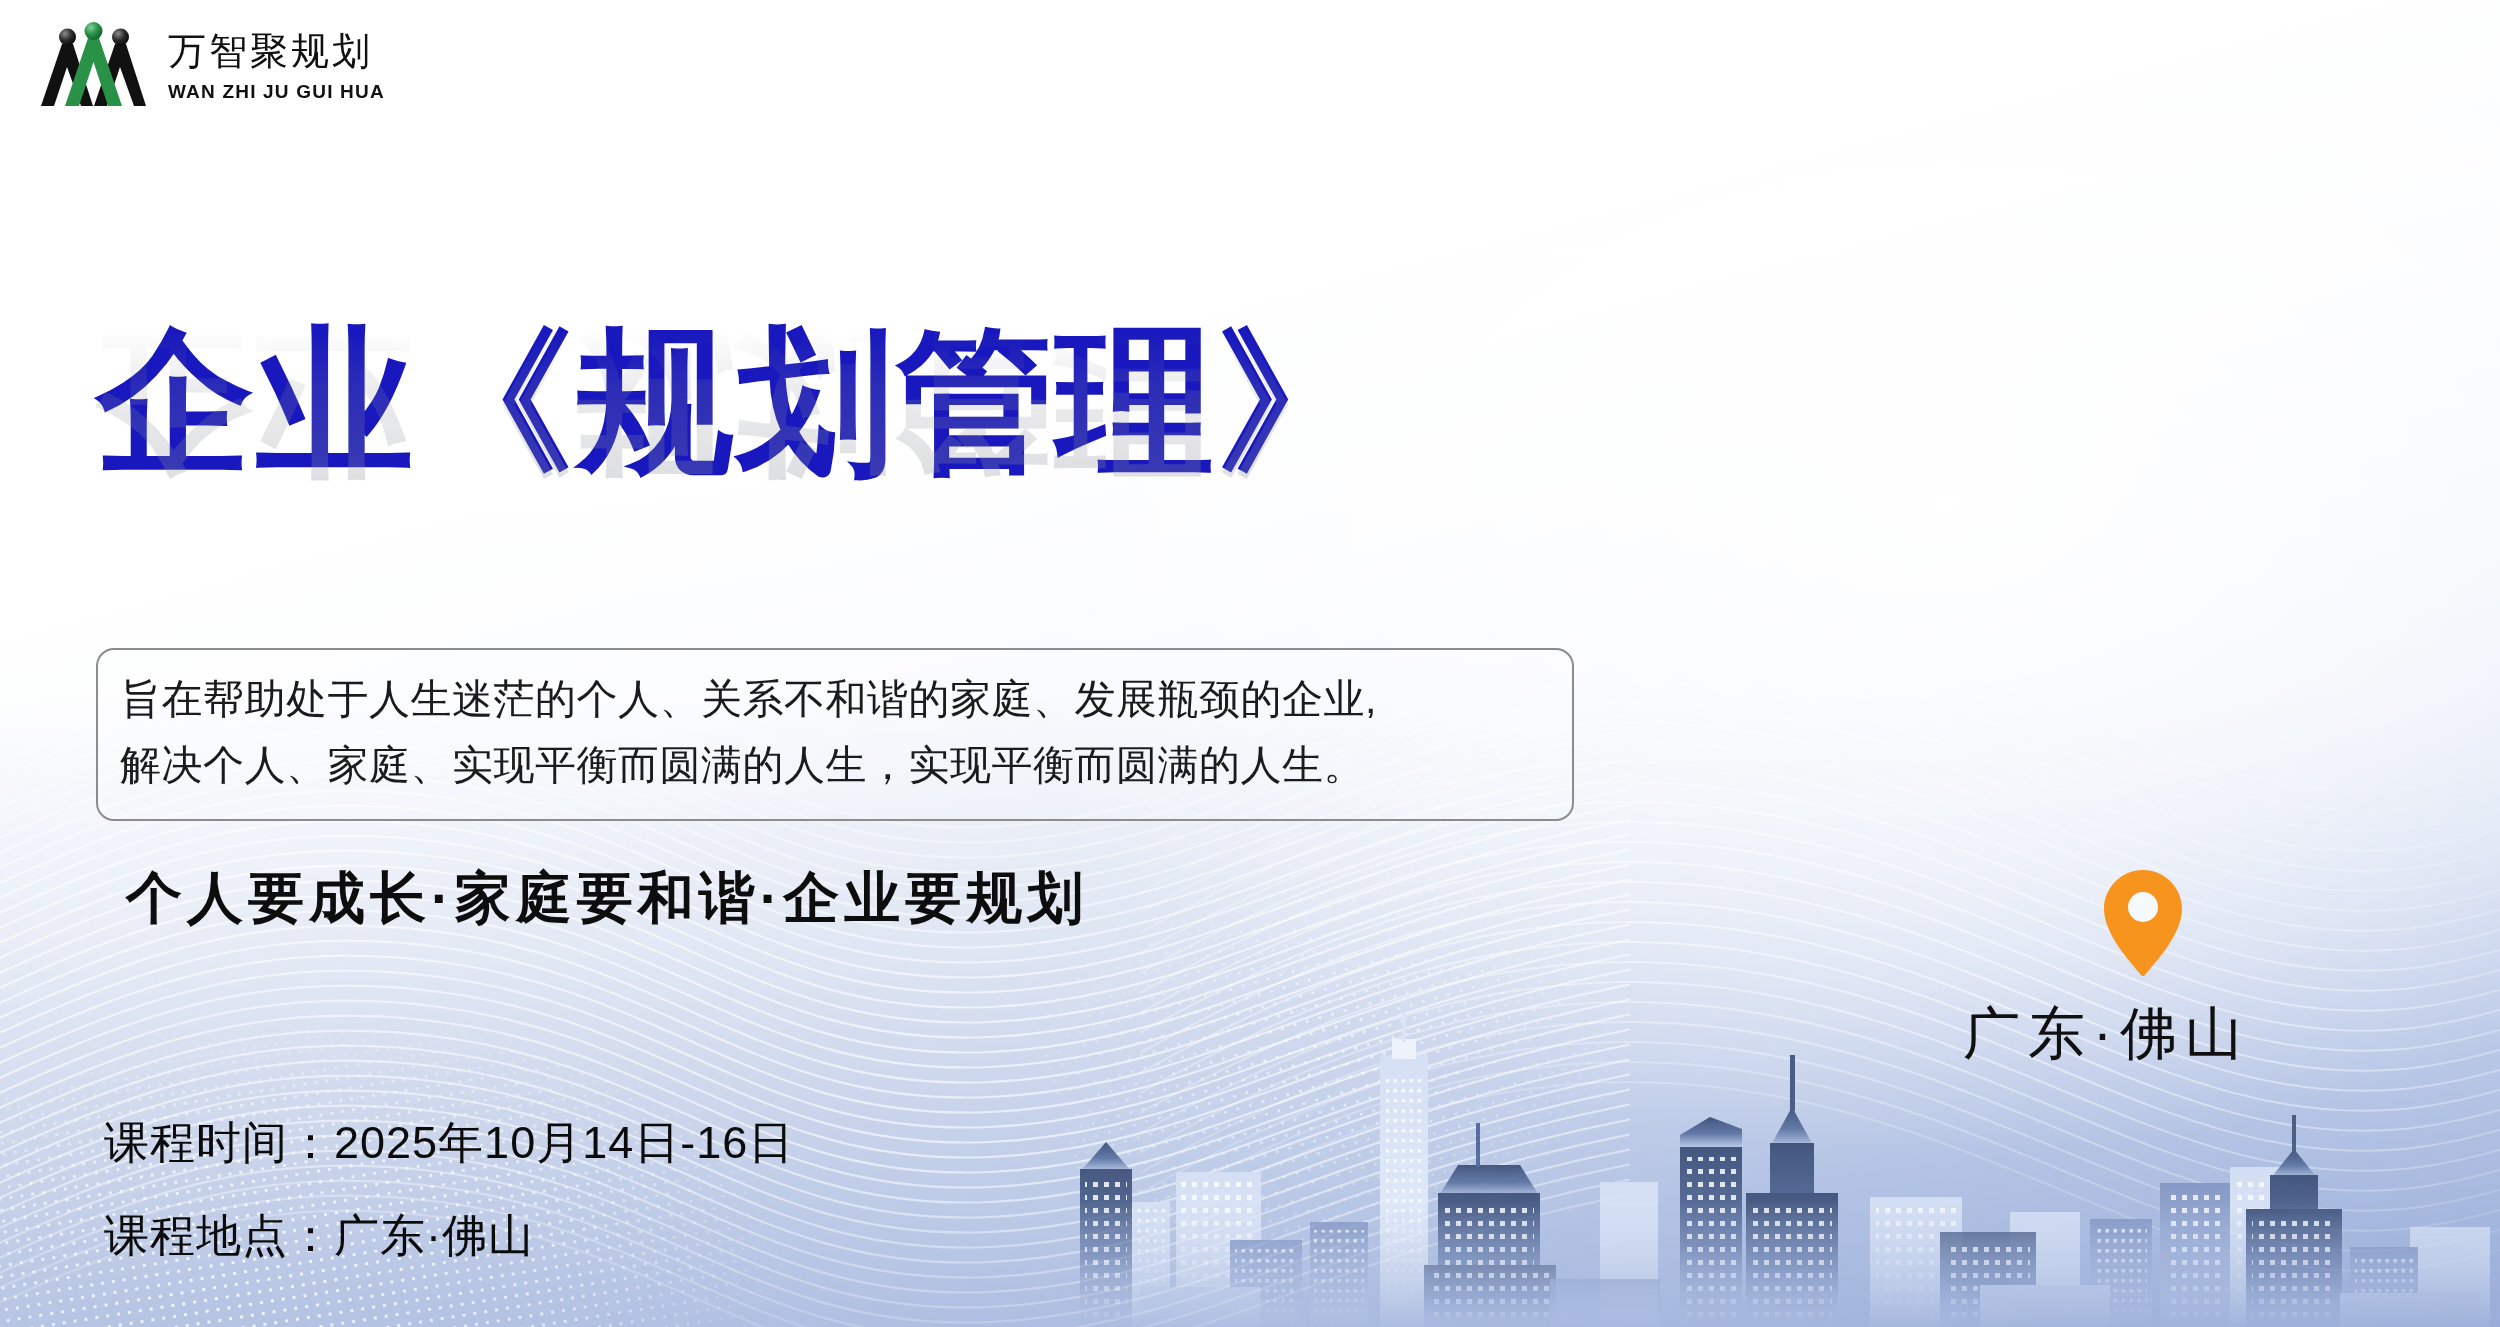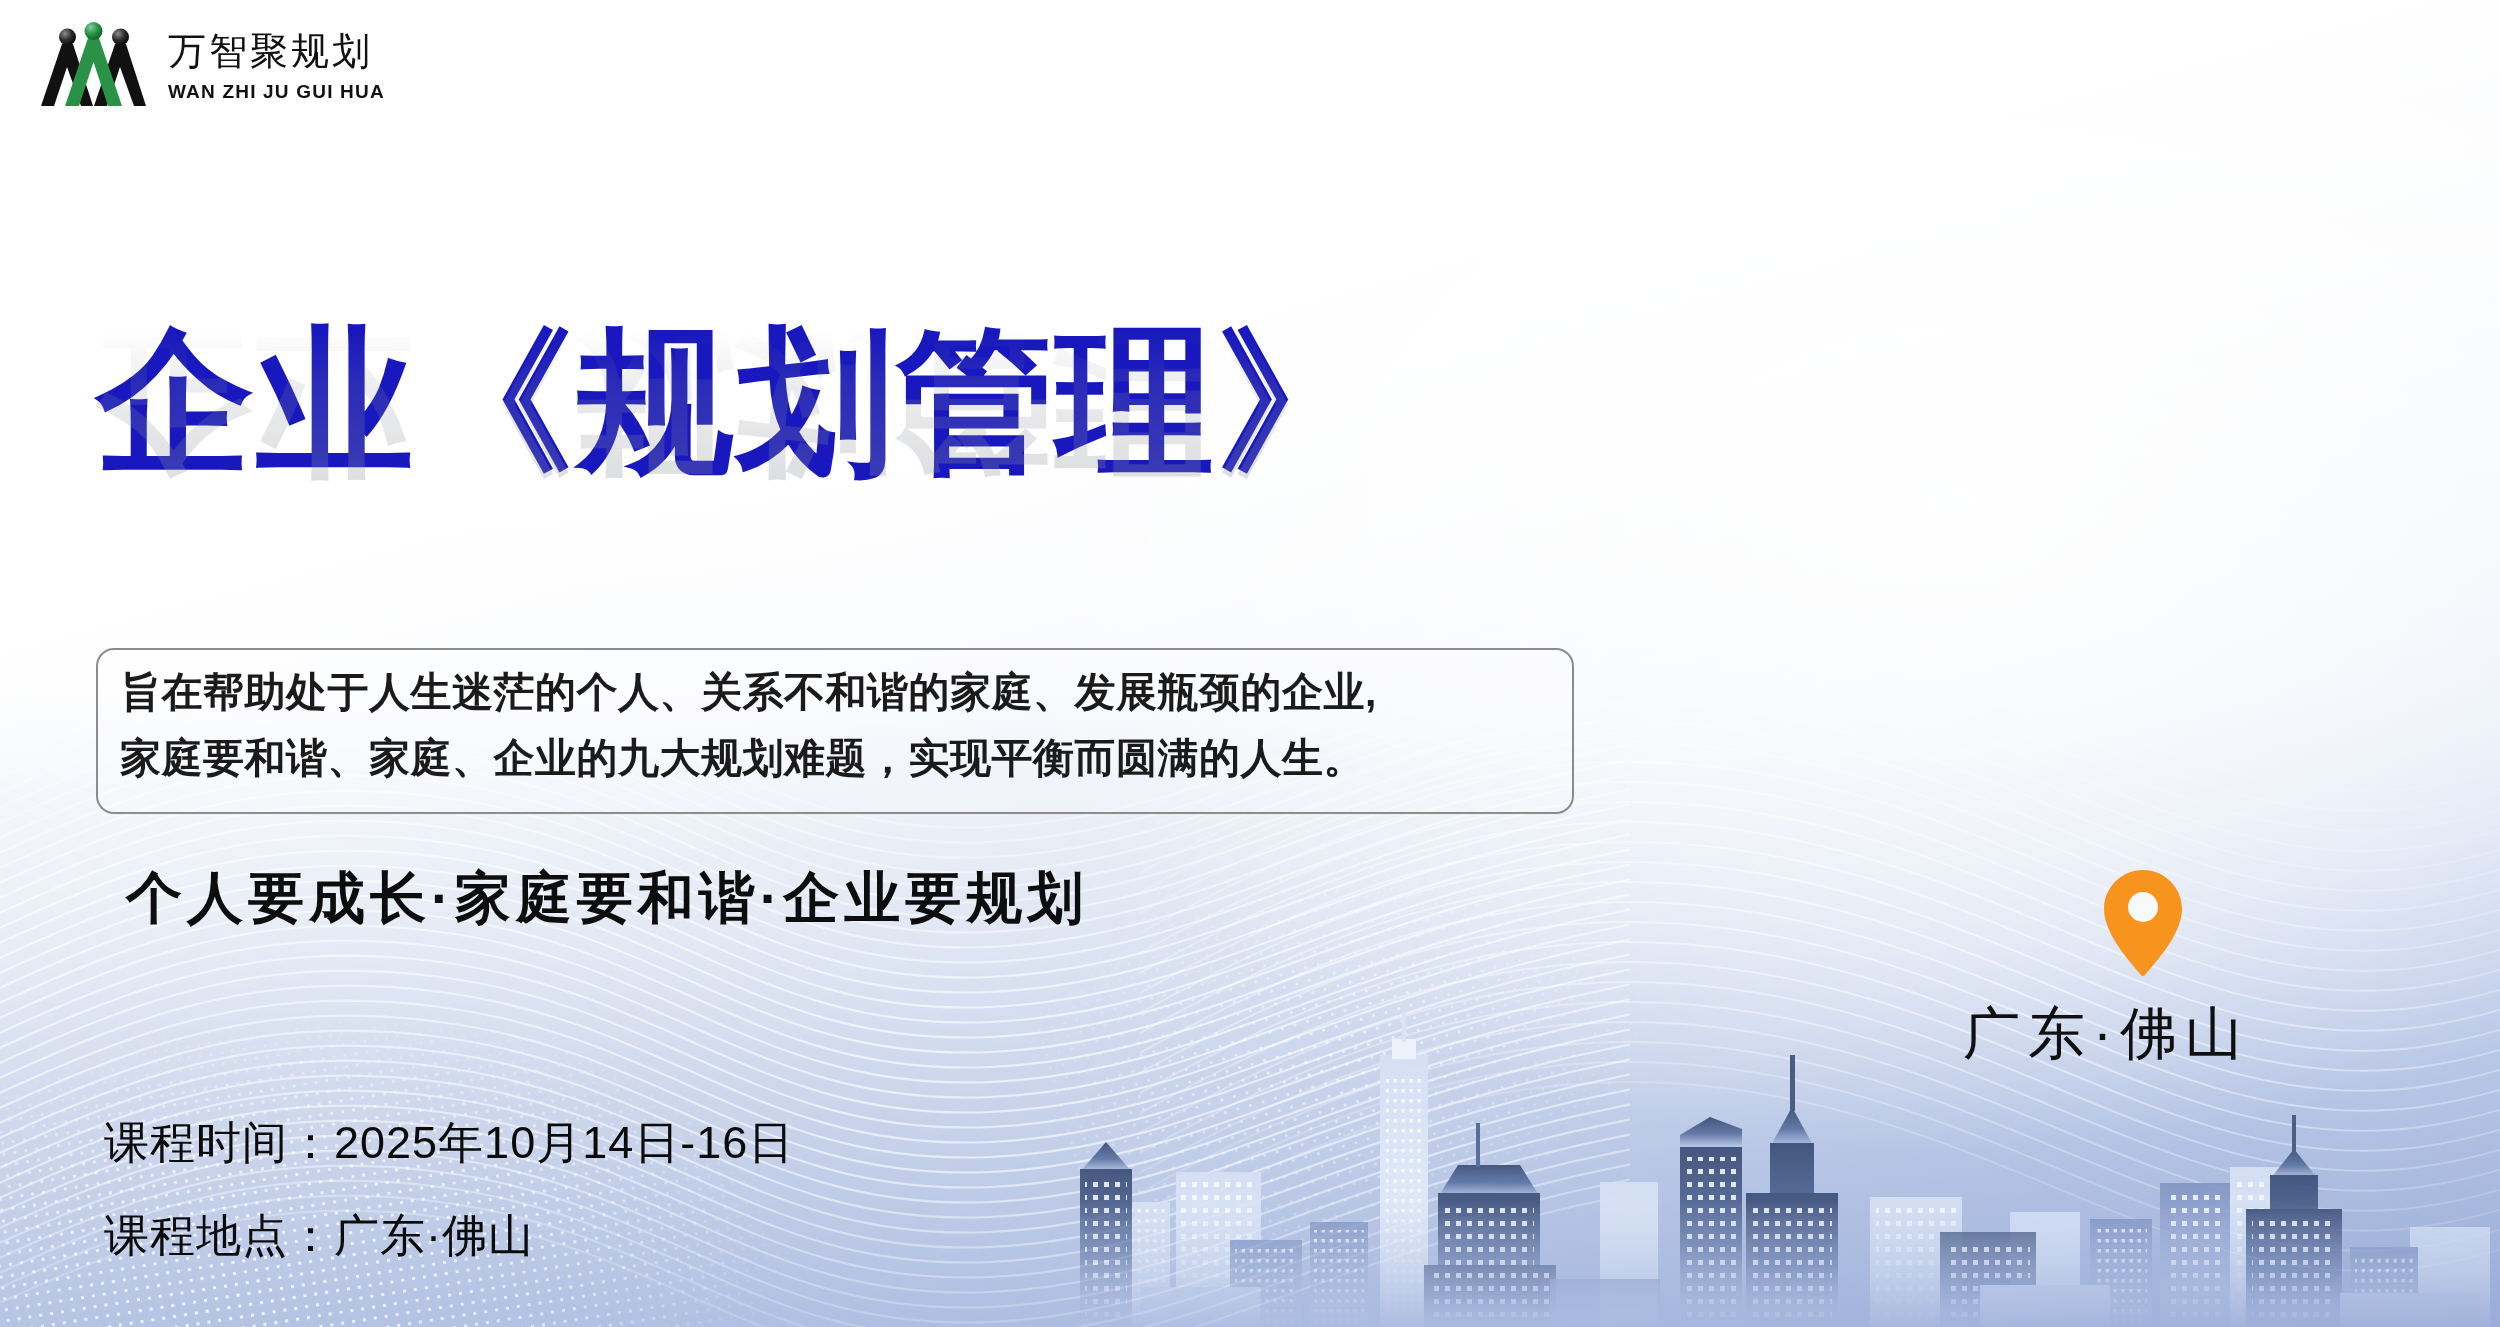--- a/index.html
+++ b/index.html
@@ -77,23 +77,22 @@
     transform:scaleY(-1);transform-origin:top center;
     -webkit-mask-image:linear-gradient(to top,rgba(0,0,0,0) 6%,rgba(0,0,0,.30) 40%,rgba(0,0,0,.55) 100%);
             mask-image:linear-gradient(to top,rgba(0,0,0,0) 6%,rgba(0,0,0,.30) 40%,rgba(0,0,0,.55) 100%);
     opacity:.55;
   }
 
   
   .desc-box{
     position:absolute;left:96px;top:648px;width:1478px;box-sizing:border-box;
     border:2px solid #8c8c8c;border-radius:18px;
-    padding:9px 22px 20px 22px;
+    padding:16px 22px 20px 22px;
     background:rgba(255,255,255,.18);
-    font-weight:bold;
   }
   .desc-line{
     font-family:"Liberation Sans","DejaVu Sans",sans-serif;
     font-size:41px;color:#1b1b1b;line-height:1.62;letter-spacing:.5px;
     white-space:nowrap;
   }
 
   
   .tagline{
     position:absolute;left:126px;top:842px;
@@ -374,21 +373,21 @@
     </div>
   </div>
 
   <div class="headline-wrap">
     <div class="headline">企业《规划管理》</div>
     <div class="headline-reflect" aria-hidden="true">企业《规划管理》</div>
   </div>
 
   <div class="desc-box">
     <div class="desc-line">旨在帮助处于人生迷茫的个人、关系不和谐的家庭、发展瓶颈的企业,</div>
-    <div class="desc-line">家庭要和谐、家庭、企业的九大规划难题，实现平衡而圆满的人生。</div>
+    <div class="desc-line">解决个人、家庭、实现平衡而圆满的人生，实现平衡而圆满的人生。</div>
   </div>
 
   <div class="tagline">个人要成长·家庭要和谐·企业要规划</div>
 
   <div class="loc">
     <svg class="loc-pin" width="84" height="110" viewBox="0 0 84 110" aria-hidden="true">
       <path d="M42,2 C20.4,2 3,19.4 3,41 C3,68 34,99 40,107 C40.9,108.2 43.1,108.2 44,107 C50,99 81,68 81,41 C81,19.4 63.6,2 42,2 Z" fill="#F7941D"></path>
       <circle cx="42" cy="39" r="15" fill="#f7fafc"></circle>
     </svg>
     <div class="loc-name">广东·佛山</div>

